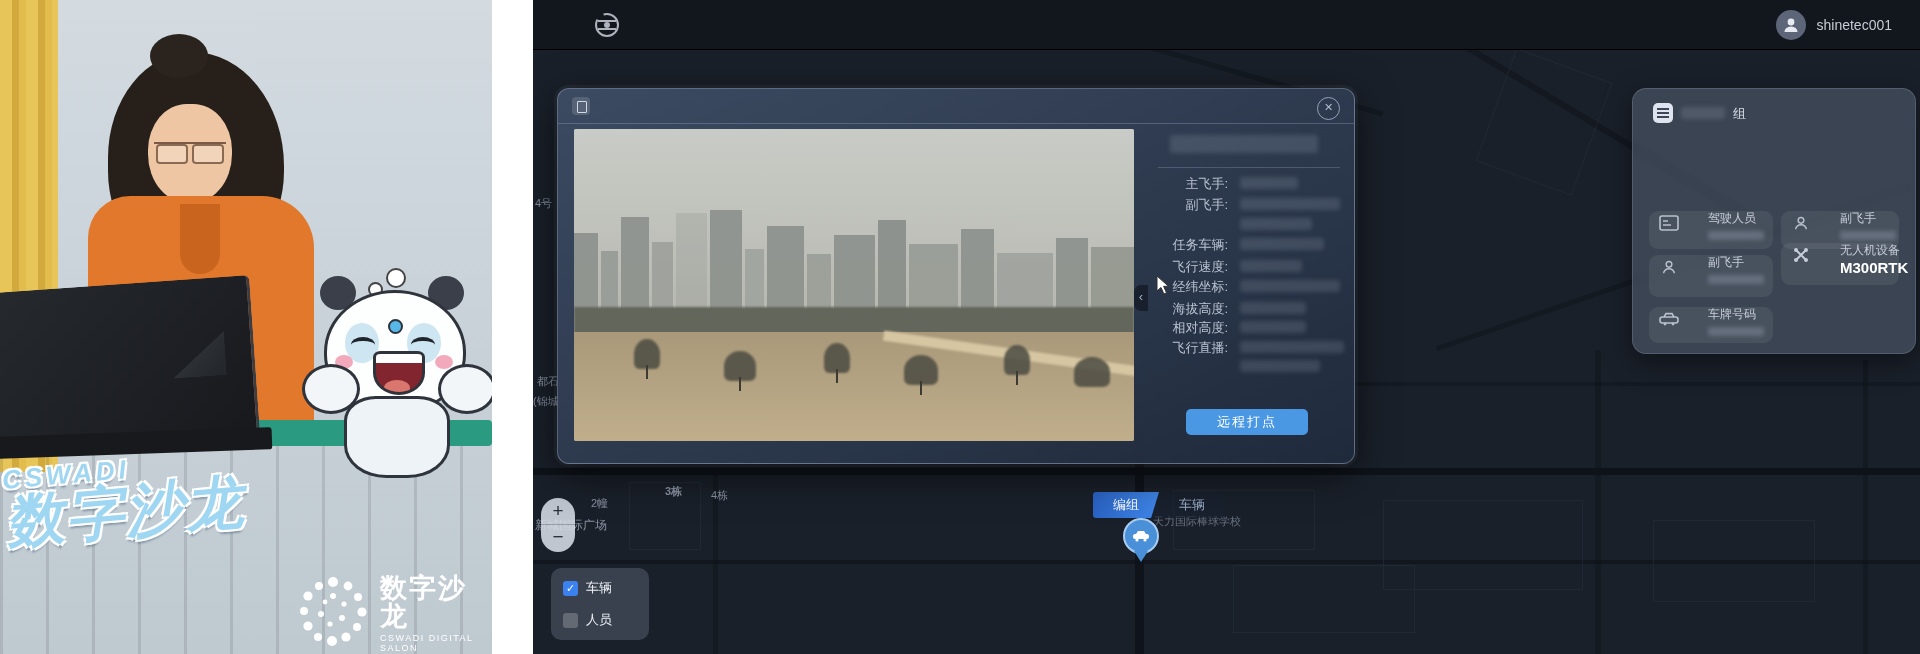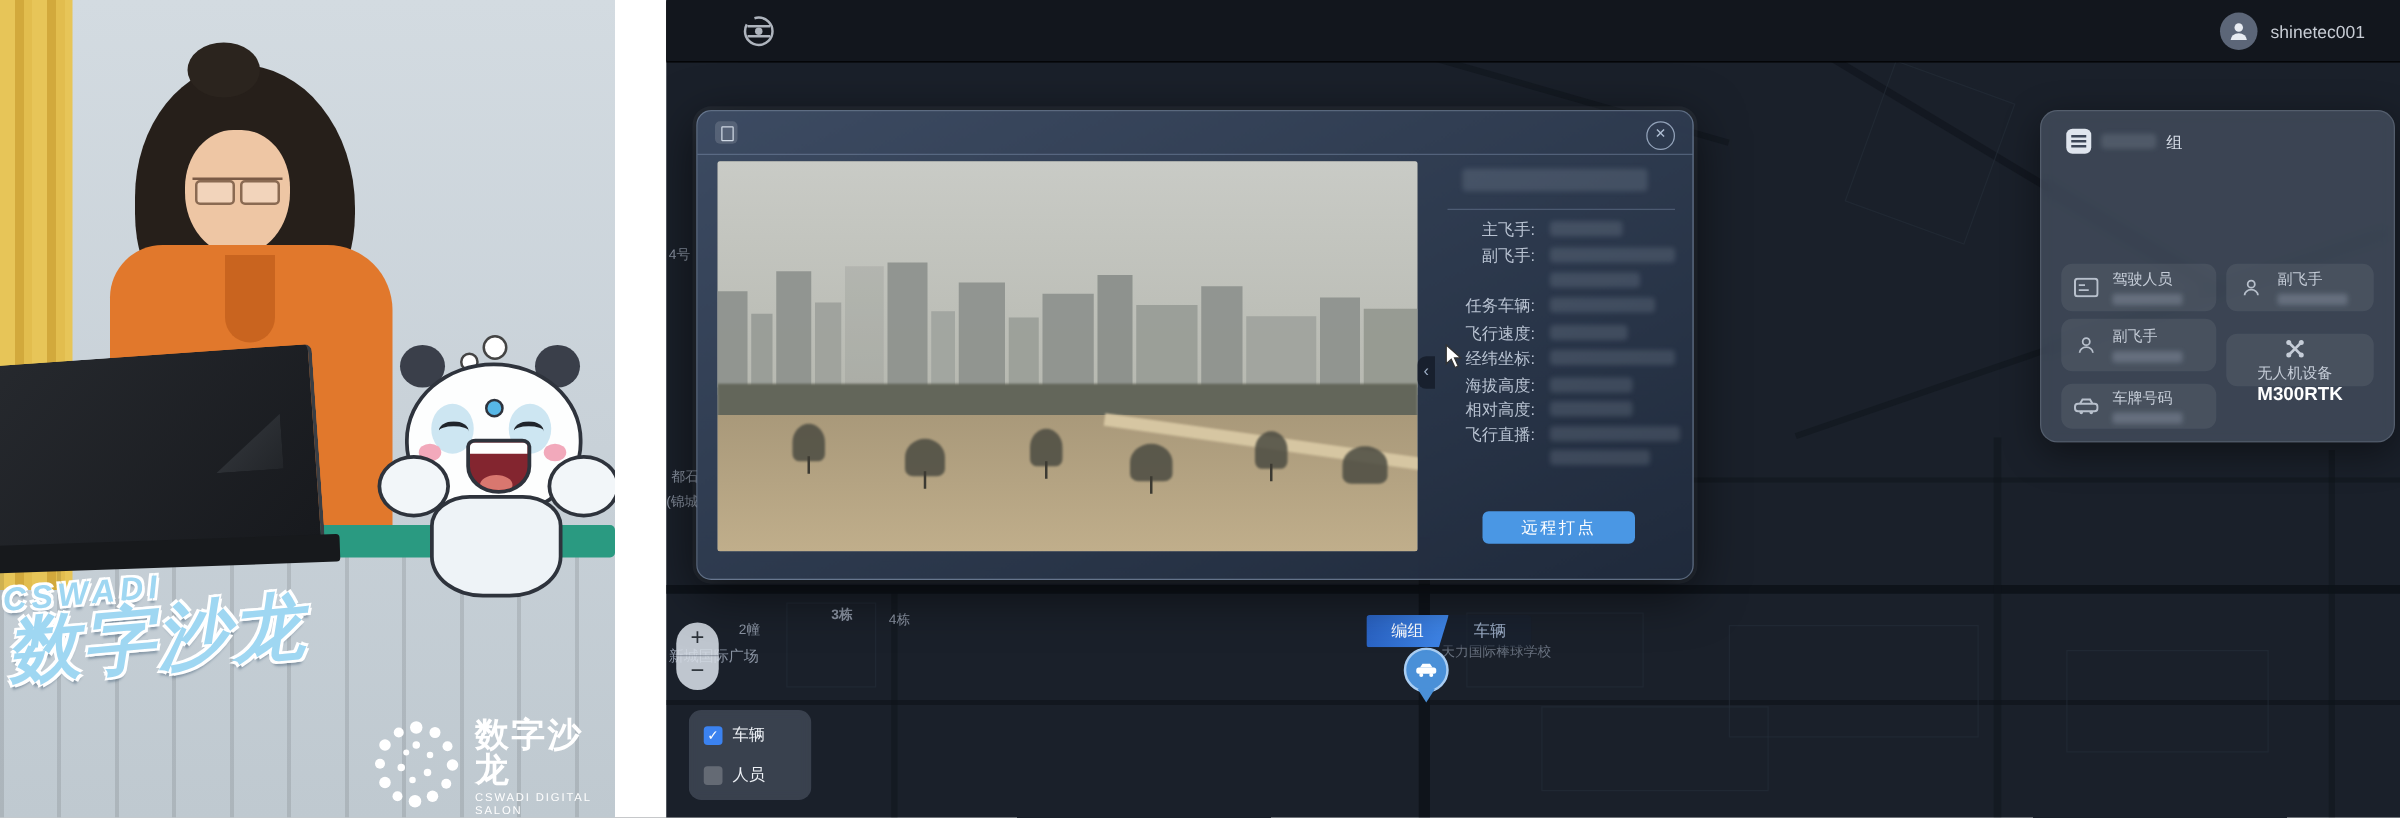--- a/index.html
+++ b/index.html
@@ -92,21 +92,21 @@
   
   #team{left:1099px;top:88px;width:282px;height:264px;border-radius:14px;z-index:15;
     background:rgba(105,118,140,0.42);backdrop-filter:blur(5px);border:1px solid rgba(200,210,230,0.18);box-shadow:0 8px 30px rgba(0,0,0,0.45);}
   #team .chip{position:absolute;left:20px;top:14px;width:20px;height:20px;border-radius:5px;background:#dfe5ee;}
   #team .chip:before{content:"";position:absolute;left:4px;top:5px;width:12px;height:2px;background:#3c4658;box-shadow:0 4px 0 #3c4658,0 8px 0 #3c4658;}
   #team .ttl{position:absolute;left:100px;top:16px;color:#d8dee8;font-size:13px;}
   #team .row{position:absolute;left:16px;top:72px;width:252px;height:38px;background:rgba(175,190,215,0.45);border-radius:9px;display:flex;align-items:center;cursor:pointer;}
   #team .rav{width:26px;height:26px;border-radius:7px;margin:0 12px 0 10px;background:linear-gradient(180deg,#6fb0f5,#3f7fe0);display:flex;align-items:center;justify-content:center;}
   #team .rname{color:#fff;font-size:14px;font-weight:bold;}
   #team .rrole{color:rgba(255,255,255,0.6);font-size:12px;margin-left:10px;}
-  .card{position:absolute;background:rgba(255,255,255,0.07);border-radius:9px;display:flex;align-items:center;padding:0 8px;box-sizing:border-box;}
+  .card{position:absolute;background:rgba(255,255,255,0.07);border-radius:9px;display:flex;align-items:flex-start;padding:0 8px;box-sizing:border-box;gap:18px;}
   .card .ci{width:24px;height:24px;margin-right:9px;flex:0 0 auto;display:flex;align-items:center;justify-content:center;}
   .card .cl{color:#c6cdd8;font-size:12px;line-height:1.3;}
   .card .cv{color:#fff;font-size:15px;font-weight:bold;line-height:1.2;}
   .card .cblob{width:56px;height:9px;background:rgba(210,220,235,0.22);border-radius:2px;filter:blur(2px);margin-top:4px;}
   
   #tabs{left:560px;top:492px;width:132px;height:26px;display:flex;z-index:12;background:rgba(25,35,50,0.55);border-radius:3px;overflow:hidden;}
   #tabs .tab{flex:1;font-size:13px;display:flex;align-items:center;justify-content:center;color:#9aabc4;cursor:pointer;}
   #tabs .tab.active{background:linear-gradient(90deg,#2a63c4,#3f86e8);color:#fff;clip-path:polygon(0 0,100% 0,88% 100%,0 100%);}
   
   #layers{left:18px;top:568px;width:98px;height:72px;background:rgba(140,152,172,0.28);border-radius:10px;z-index:12;backdrop-filter:blur(4px);}
@@ -357,21 +357,21 @@
         <svg width="16" height="16" viewBox="0 0 18 18">
             <circle cx="9" cy="6" r="3.2" fill="none" stroke="#b8c0cc" stroke-width="1.6"></circle>
             <path d="M3 16 a6 5 0 0 1 12 0" fill="none" stroke="#b8c0cc" stroke-width="1.6"></path>
           </svg>
       </div>
       <div>
           <div class="cl">副飞手</div>
           <div class="cblob"></div>
         </div>
     </div>
-    <div class="card" style="left:148px;top:178px;width:118px;height:42px;flex-direction:column;">
+    <div class="card" style="left:148px;top:154px;width:118px;height:42px;">
       <div class="ci">
         <svg width="18" height="18" viewBox="0 0 18 18">
             <path d="M4 4 L14 14 M14 4 L4 14" stroke="#c6cdd8" stroke-width="2"></path>
             <circle cx="4" cy="4" r="2" fill="#c6cdd8"></circle>
             <circle cx="14" cy="4" r="2" fill="#c6cdd8"></circle>
             <circle cx="4" cy="14" r="2" fill="#c6cdd8"></circle>
             <circle cx="14" cy="14" r="2" fill="#c6cdd8"></circle>
           </svg>
       </div>
       <div>

